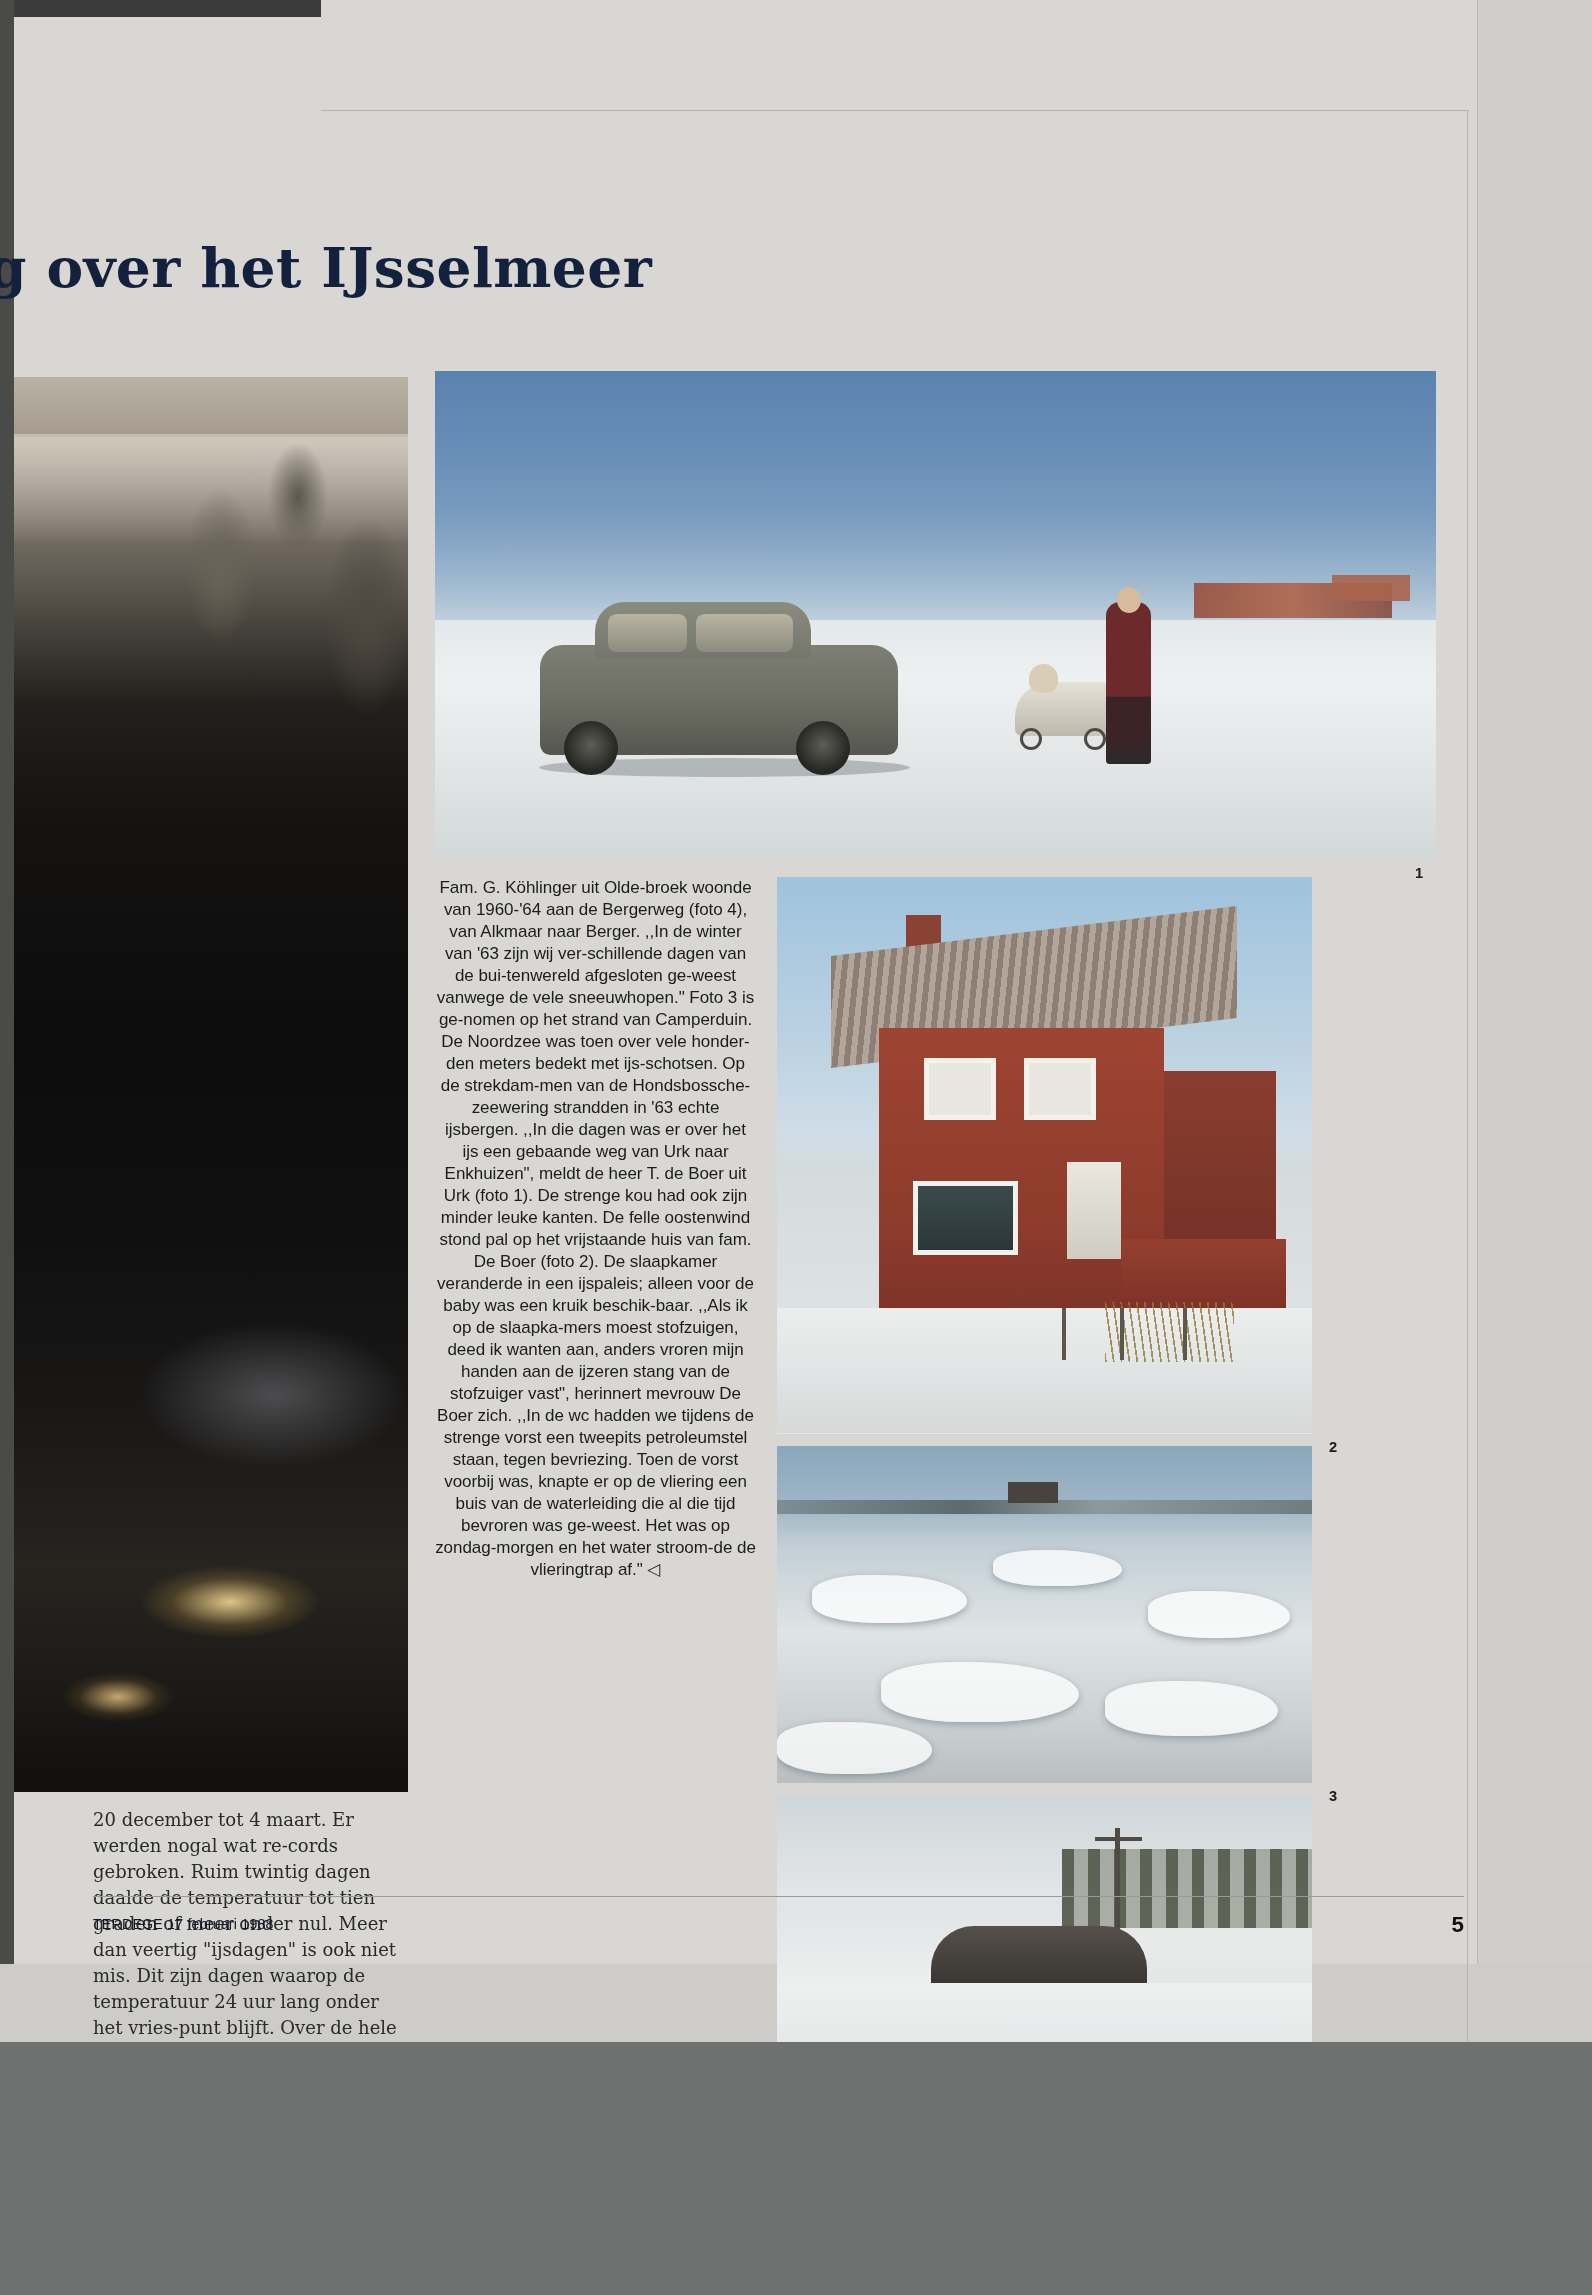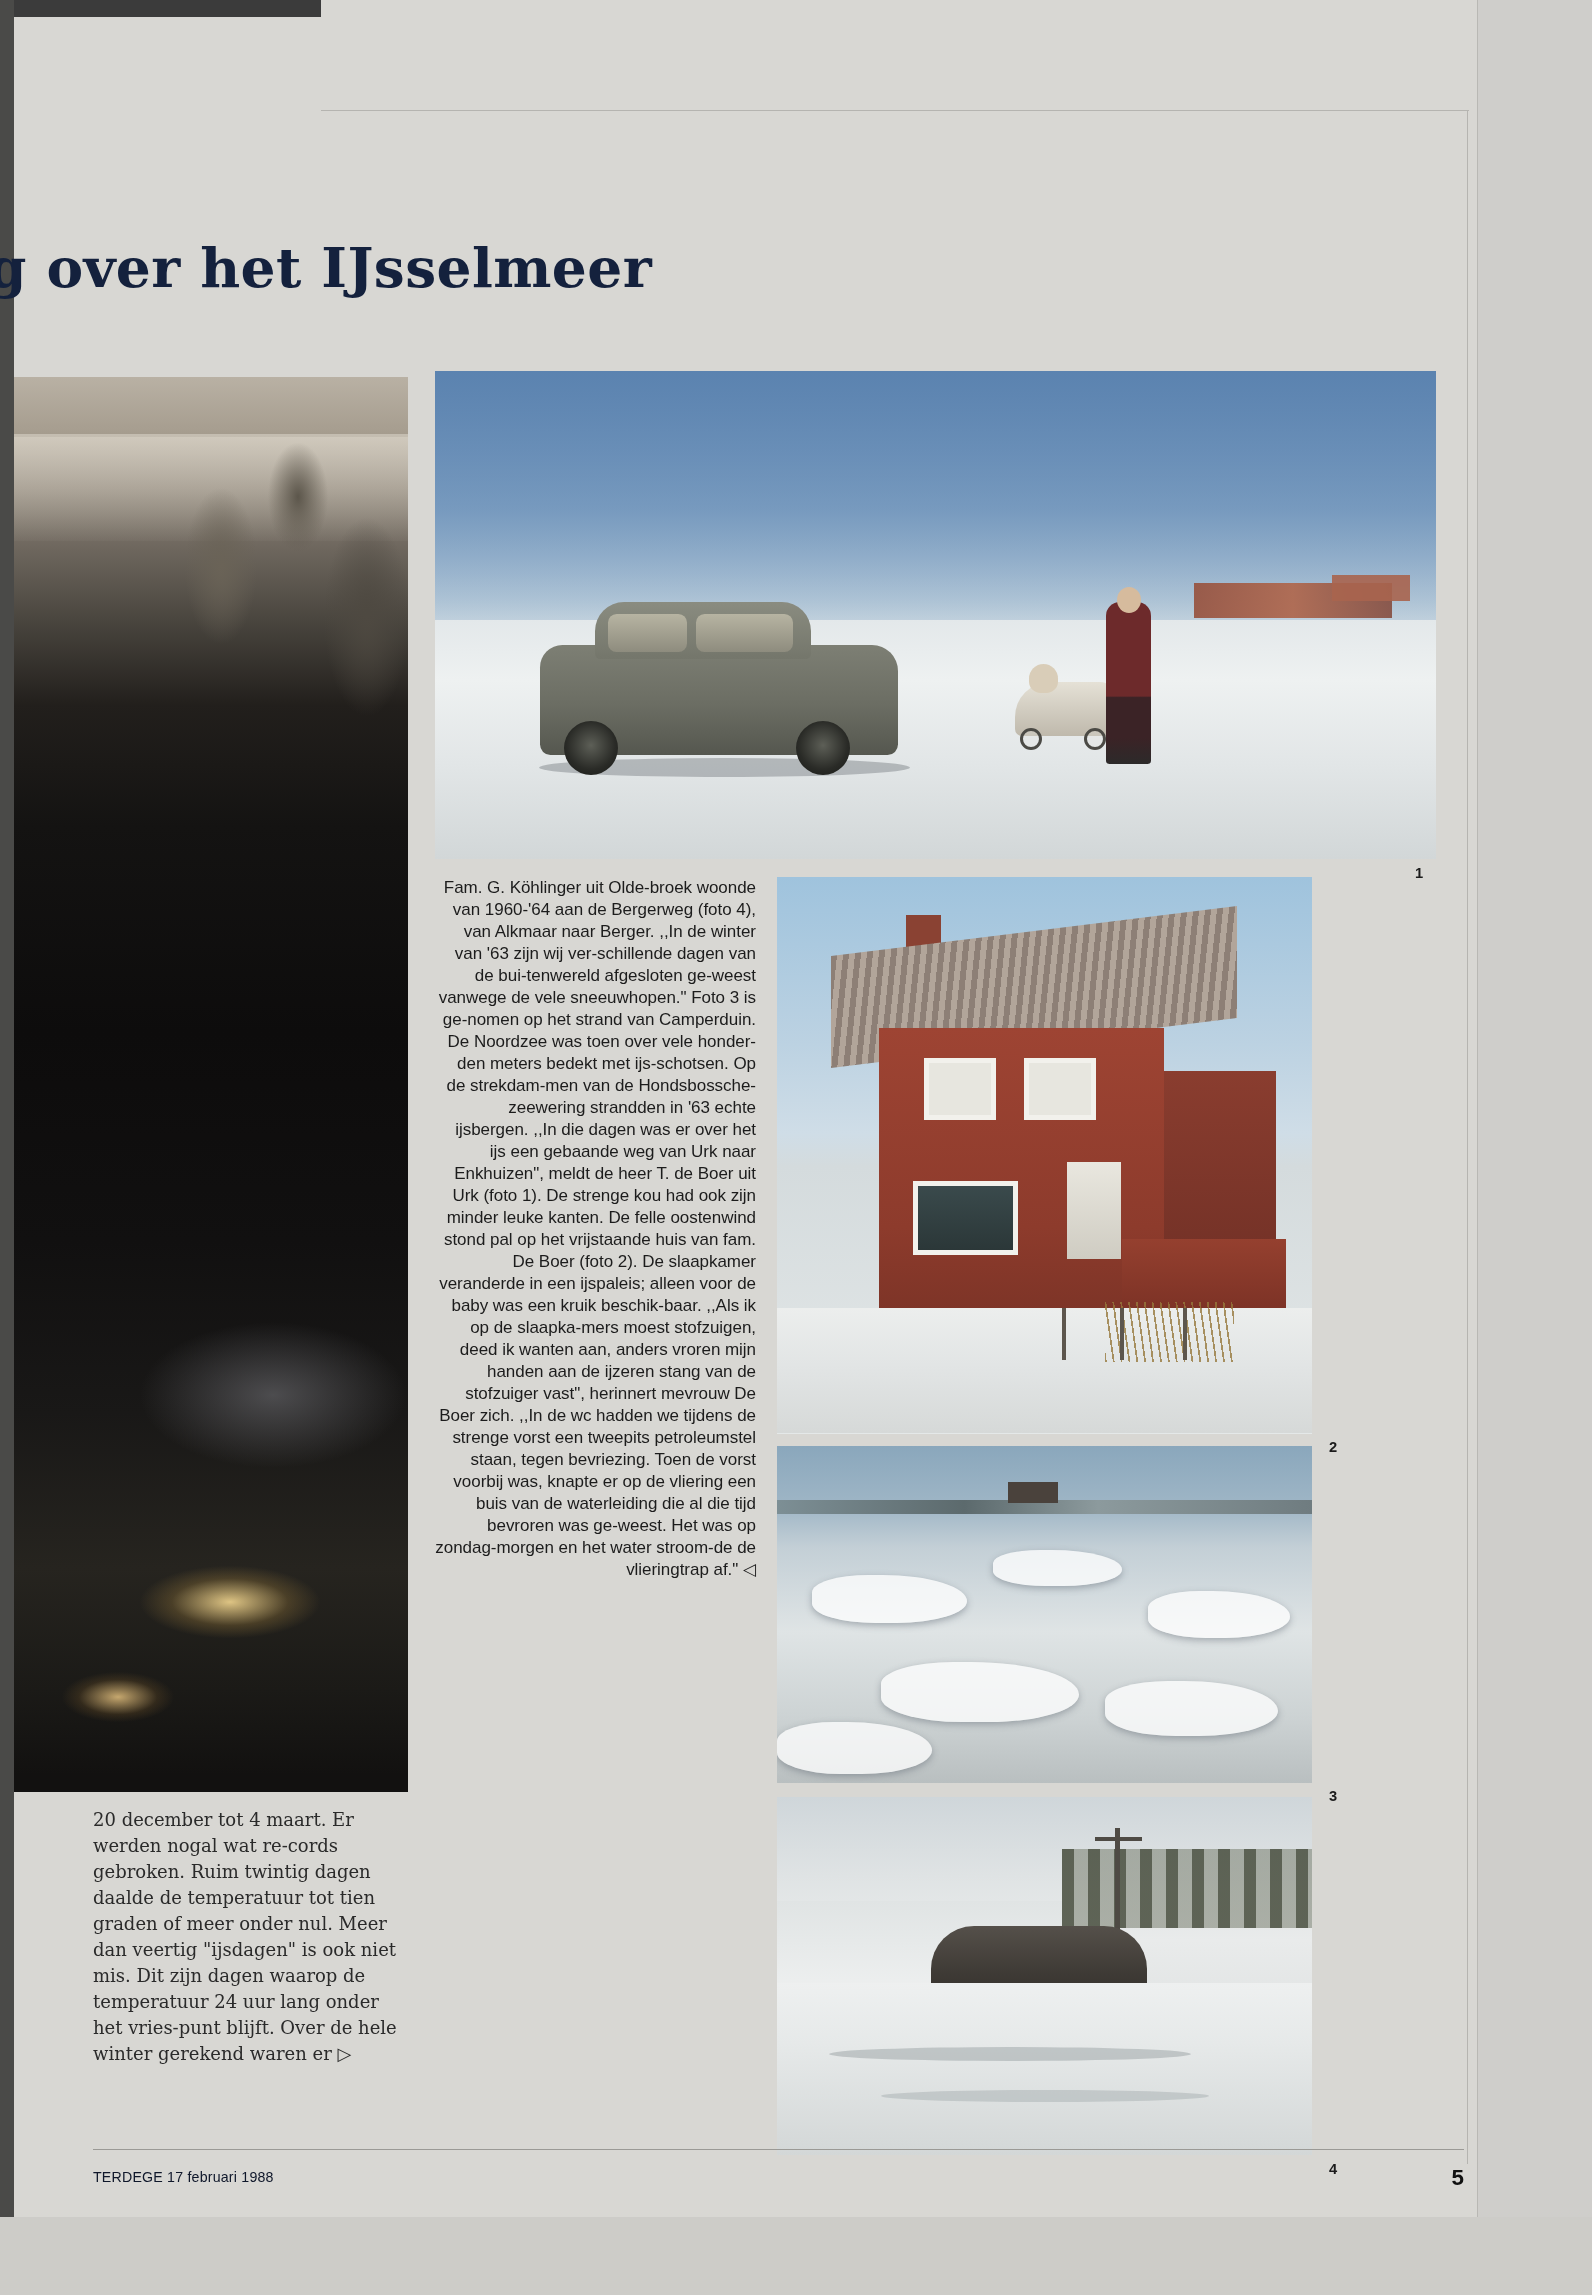--- a/index.html
+++ b/index.html
@@ -11,21 +11,21 @@
     width: 1592px;
     height: 2295px;
     overflow: hidden;
     font-family: "Liberation Sans", sans-serif;
   }
 
   
   #page {
     position: relative;
     width: 1592px;
-    height: 2295px;
+    height: 2042px;
     background: #d8d7d3;
     overflow: hidden;
   }
   
   .scan-edge-top {
     position: absolute;
     left: 0; top: 0;
     width: 321px; height: 17.3px;
     background: #3b3b3b;
   }
@@ -326,21 +326,21 @@
     position: absolute;
     font-family: "Liberation Sans", sans-serif;
     color: #1c1c1c;
   }
   #col-middle {
     left: 435px;
     top: 877px;
     width: 321px;
     font-size: 17px;
     line-height: 22px;
-    text-align: right;
+    text-align: center;
     letter-spacing: -0.04px;
   }
   #col-left-bottom {
     left: 93px;
     top: 1807px;
     width: 321px;
     font-family: "DejaVu Serif", serif;
     font-size: 18px;
     line-height: 26px;
     color: #2a2a2a;

